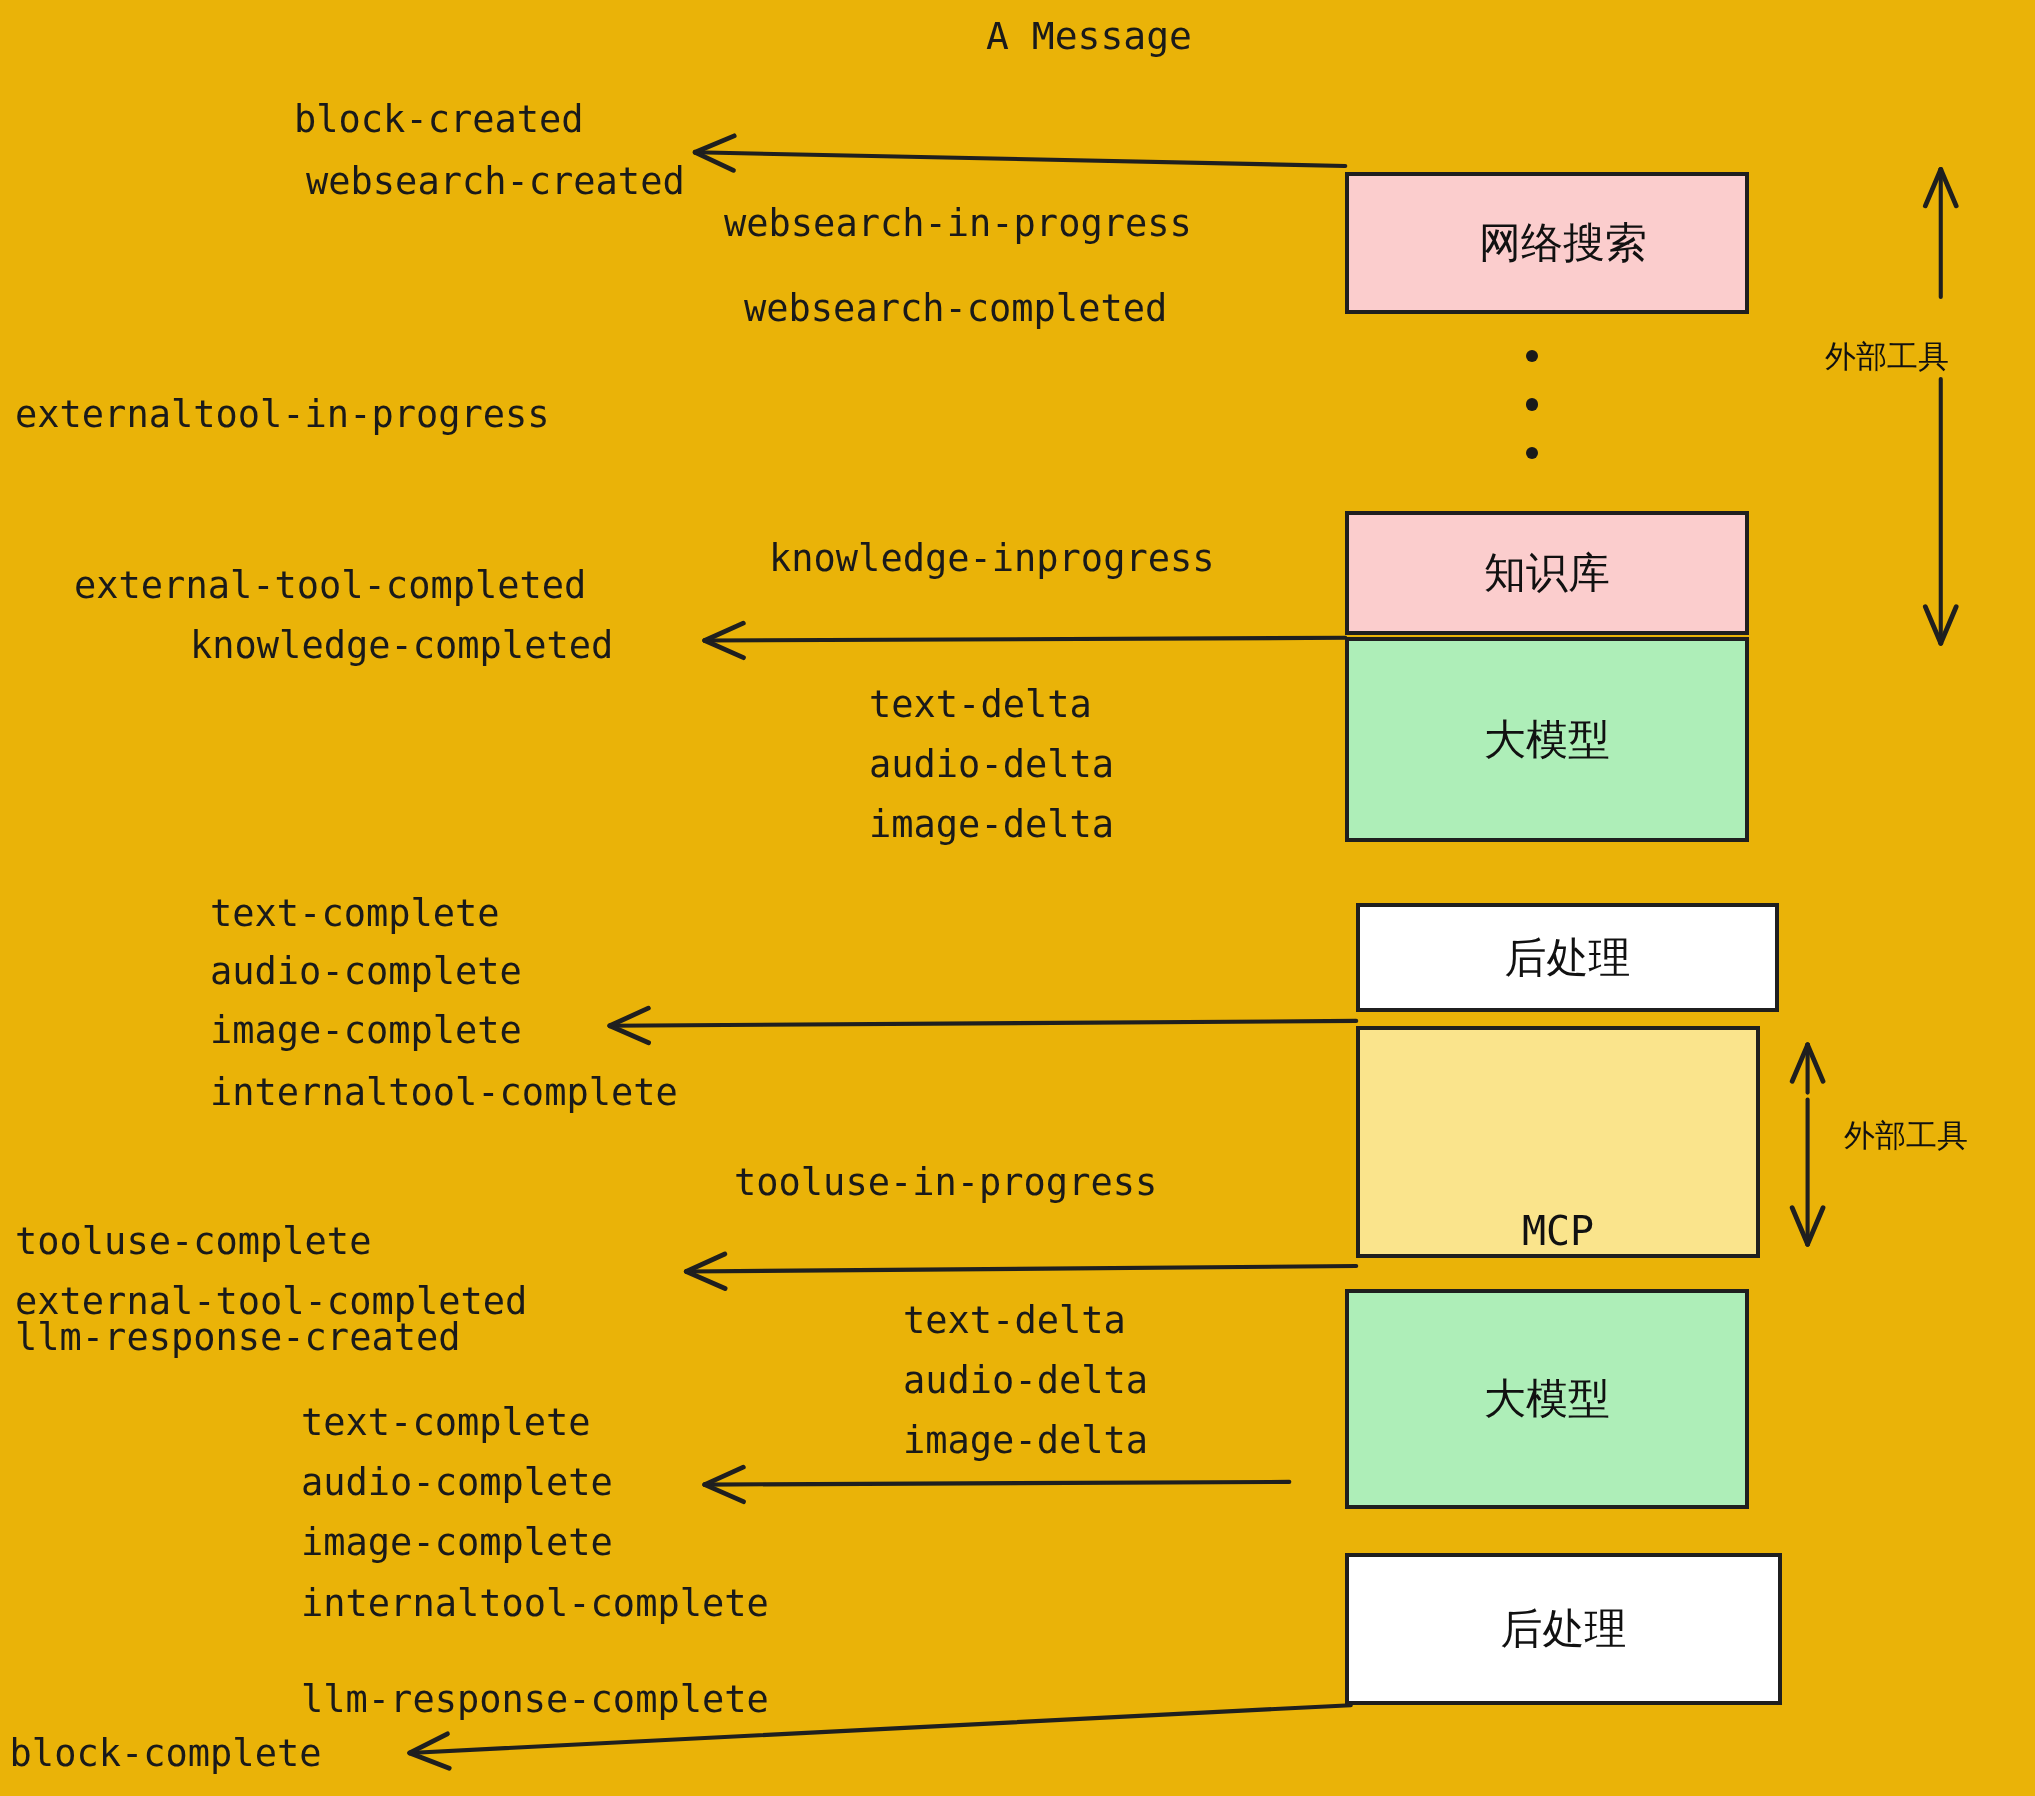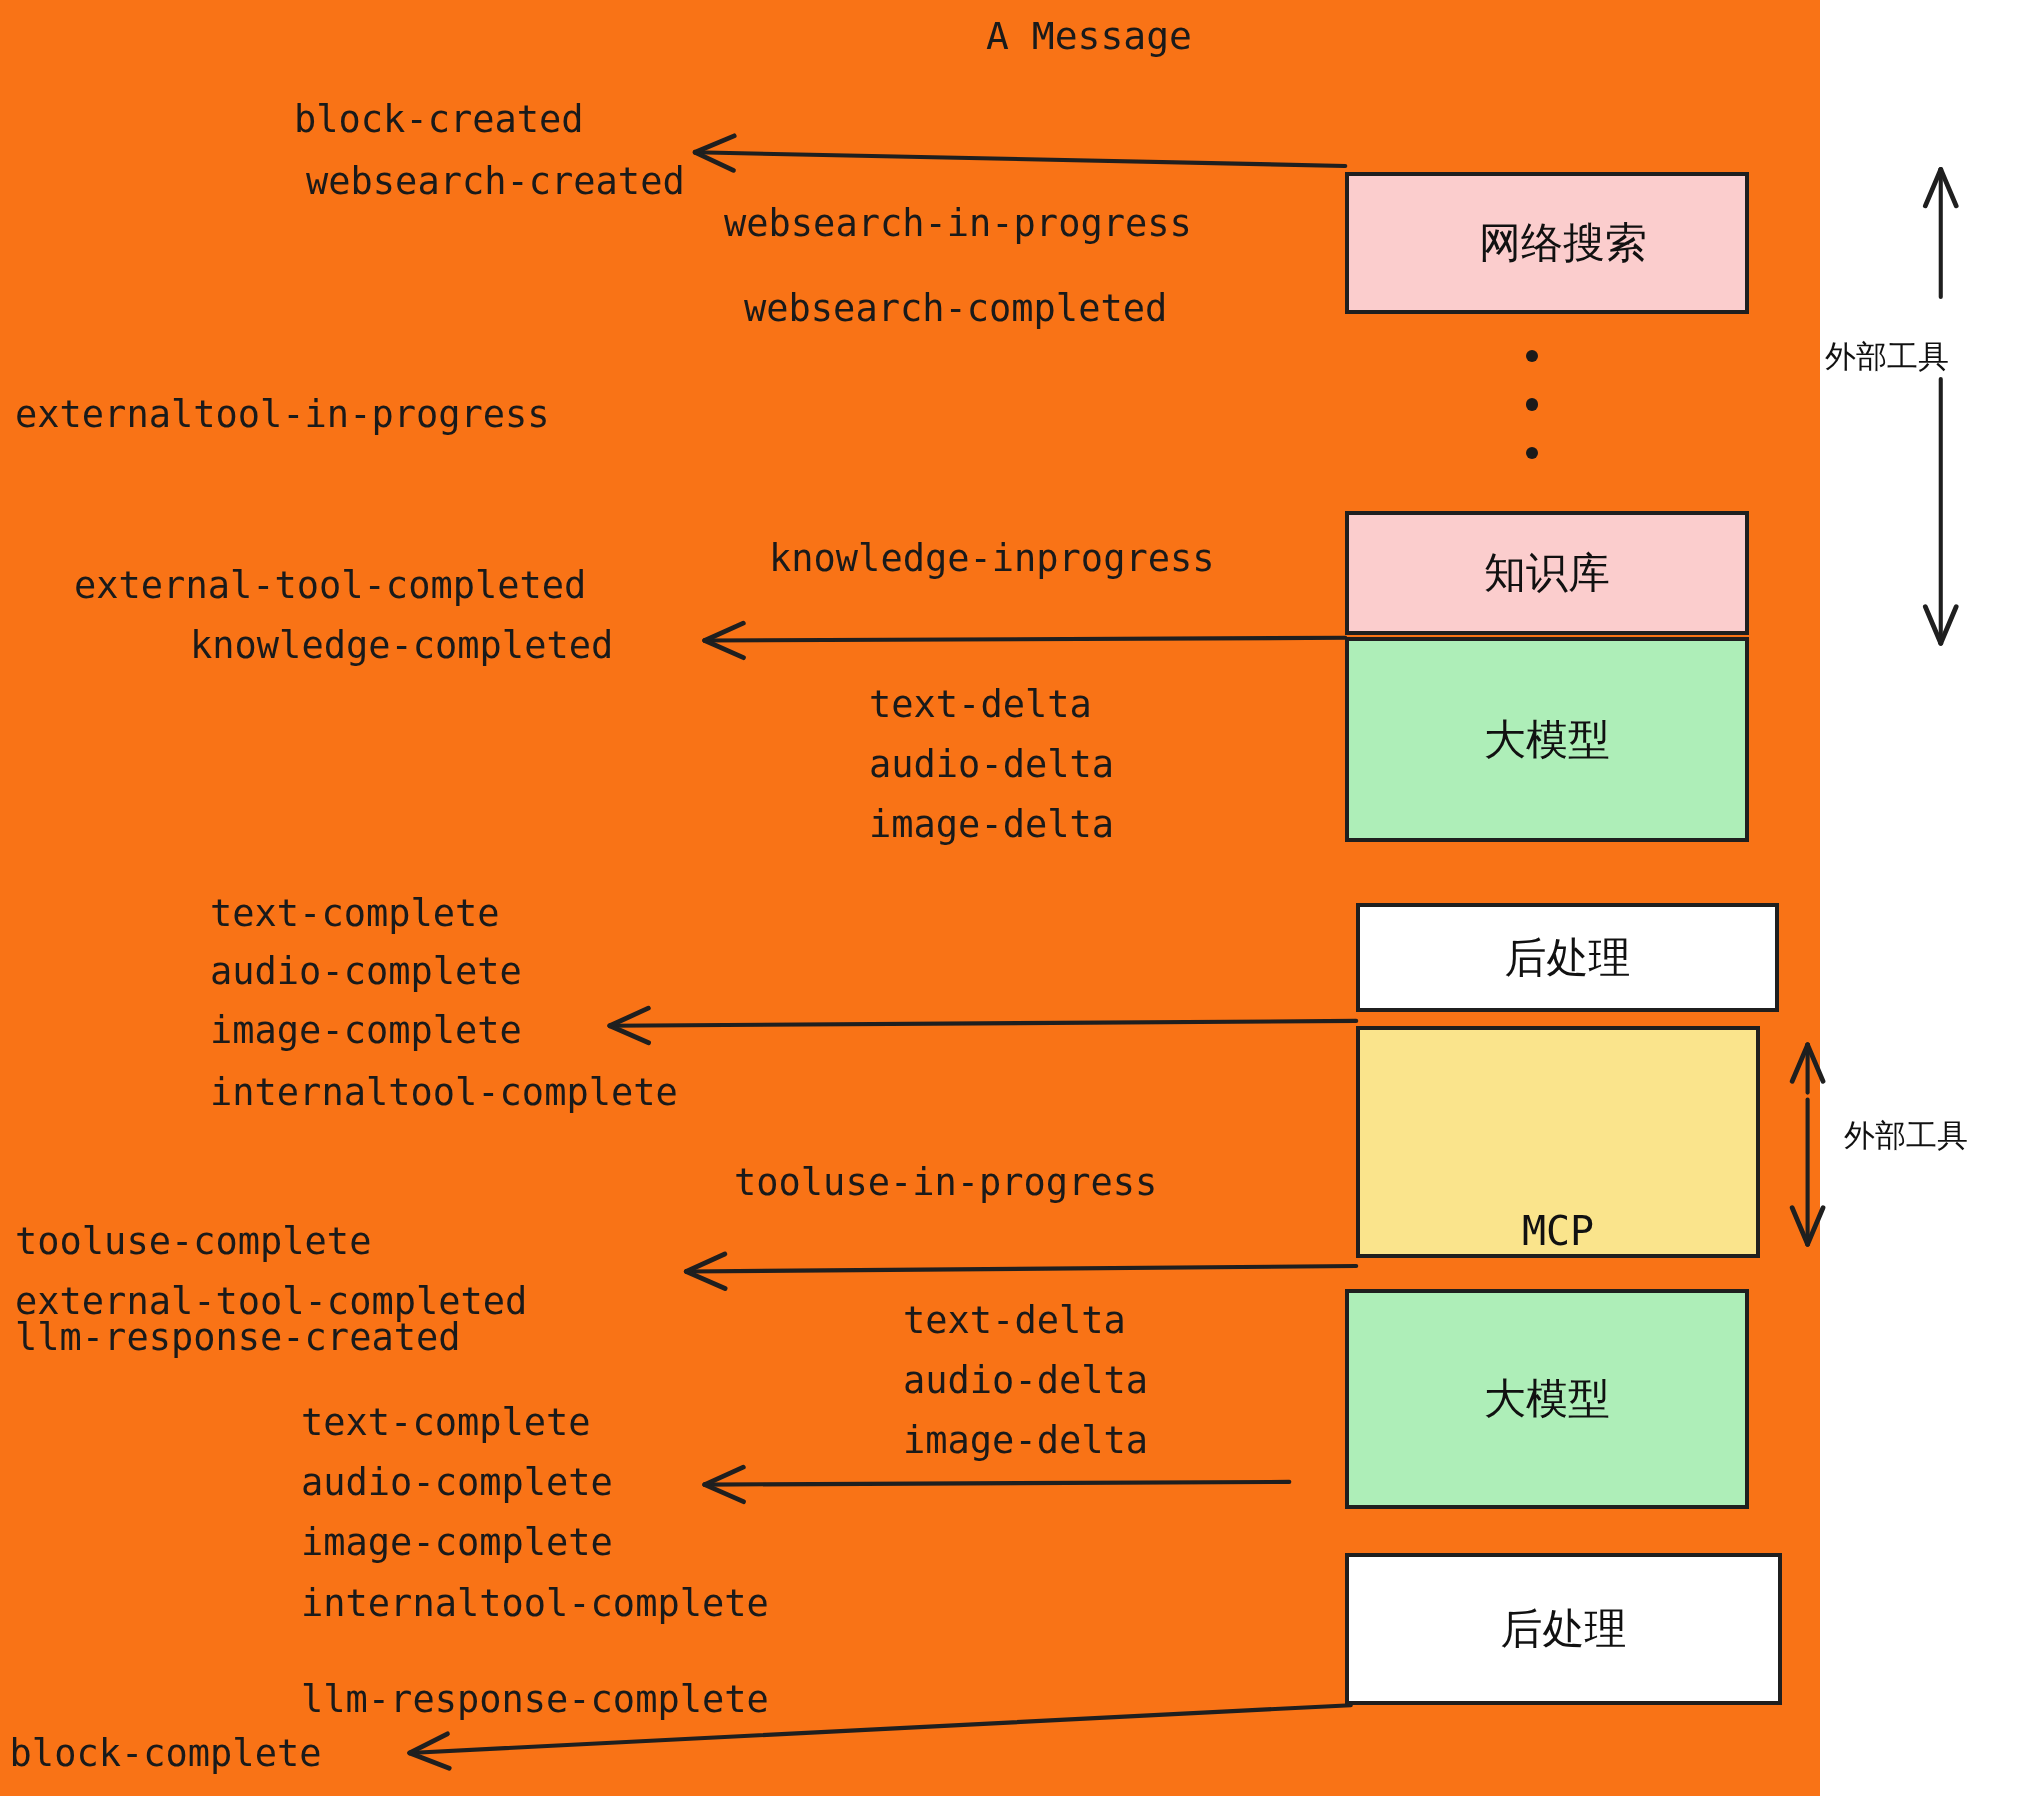--- a/index.html
+++ b/index.html
@@ -8,23 +8,23 @@
     background: #ffffff;
   }
   body {
     width: 2035px;
     height: 1796px;
     font-family: "DejaVu Sans Mono", "Liberation Mono", monospace;
     overflow: hidden;
   }
   #canvas {
     position: relative;
-    width: 1820px;
+    width: 2035px;
     height: 1796px;
-    background: #f97316;
+    background: #eab308;
   }
   svg.layer {
     position: absolute;
     top: 0;
     left: 0;
     width: 2035px;
     height: 1796px;
     pointer-events: none;
   }
   .ev {

